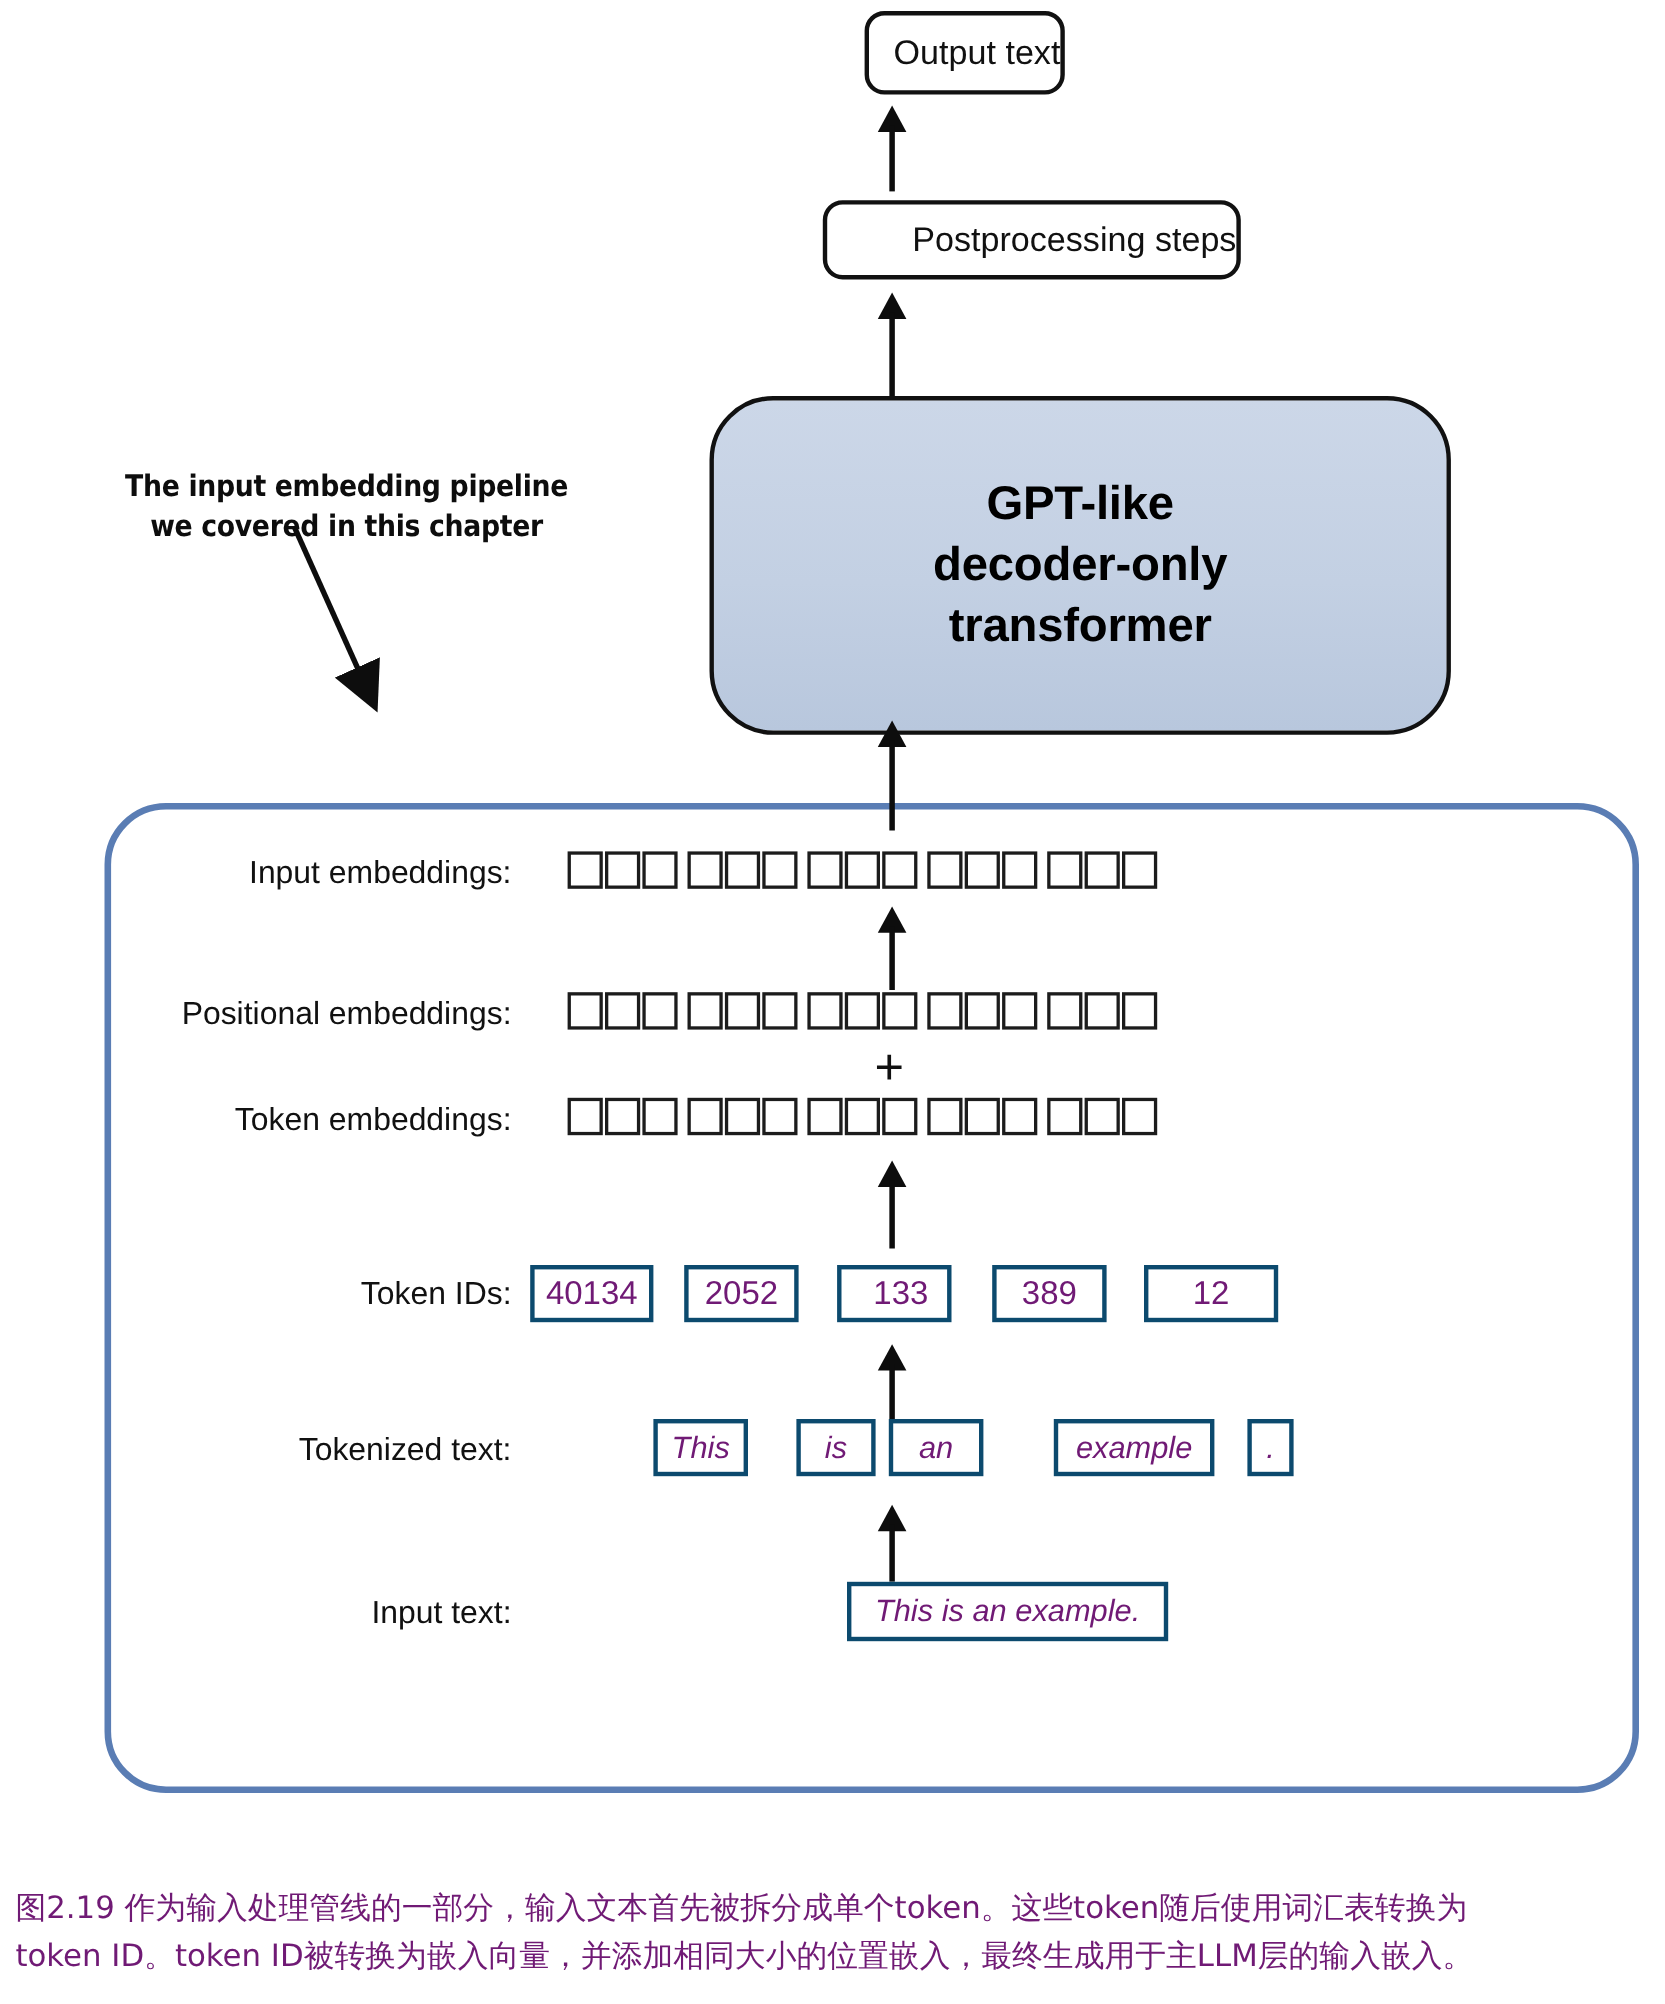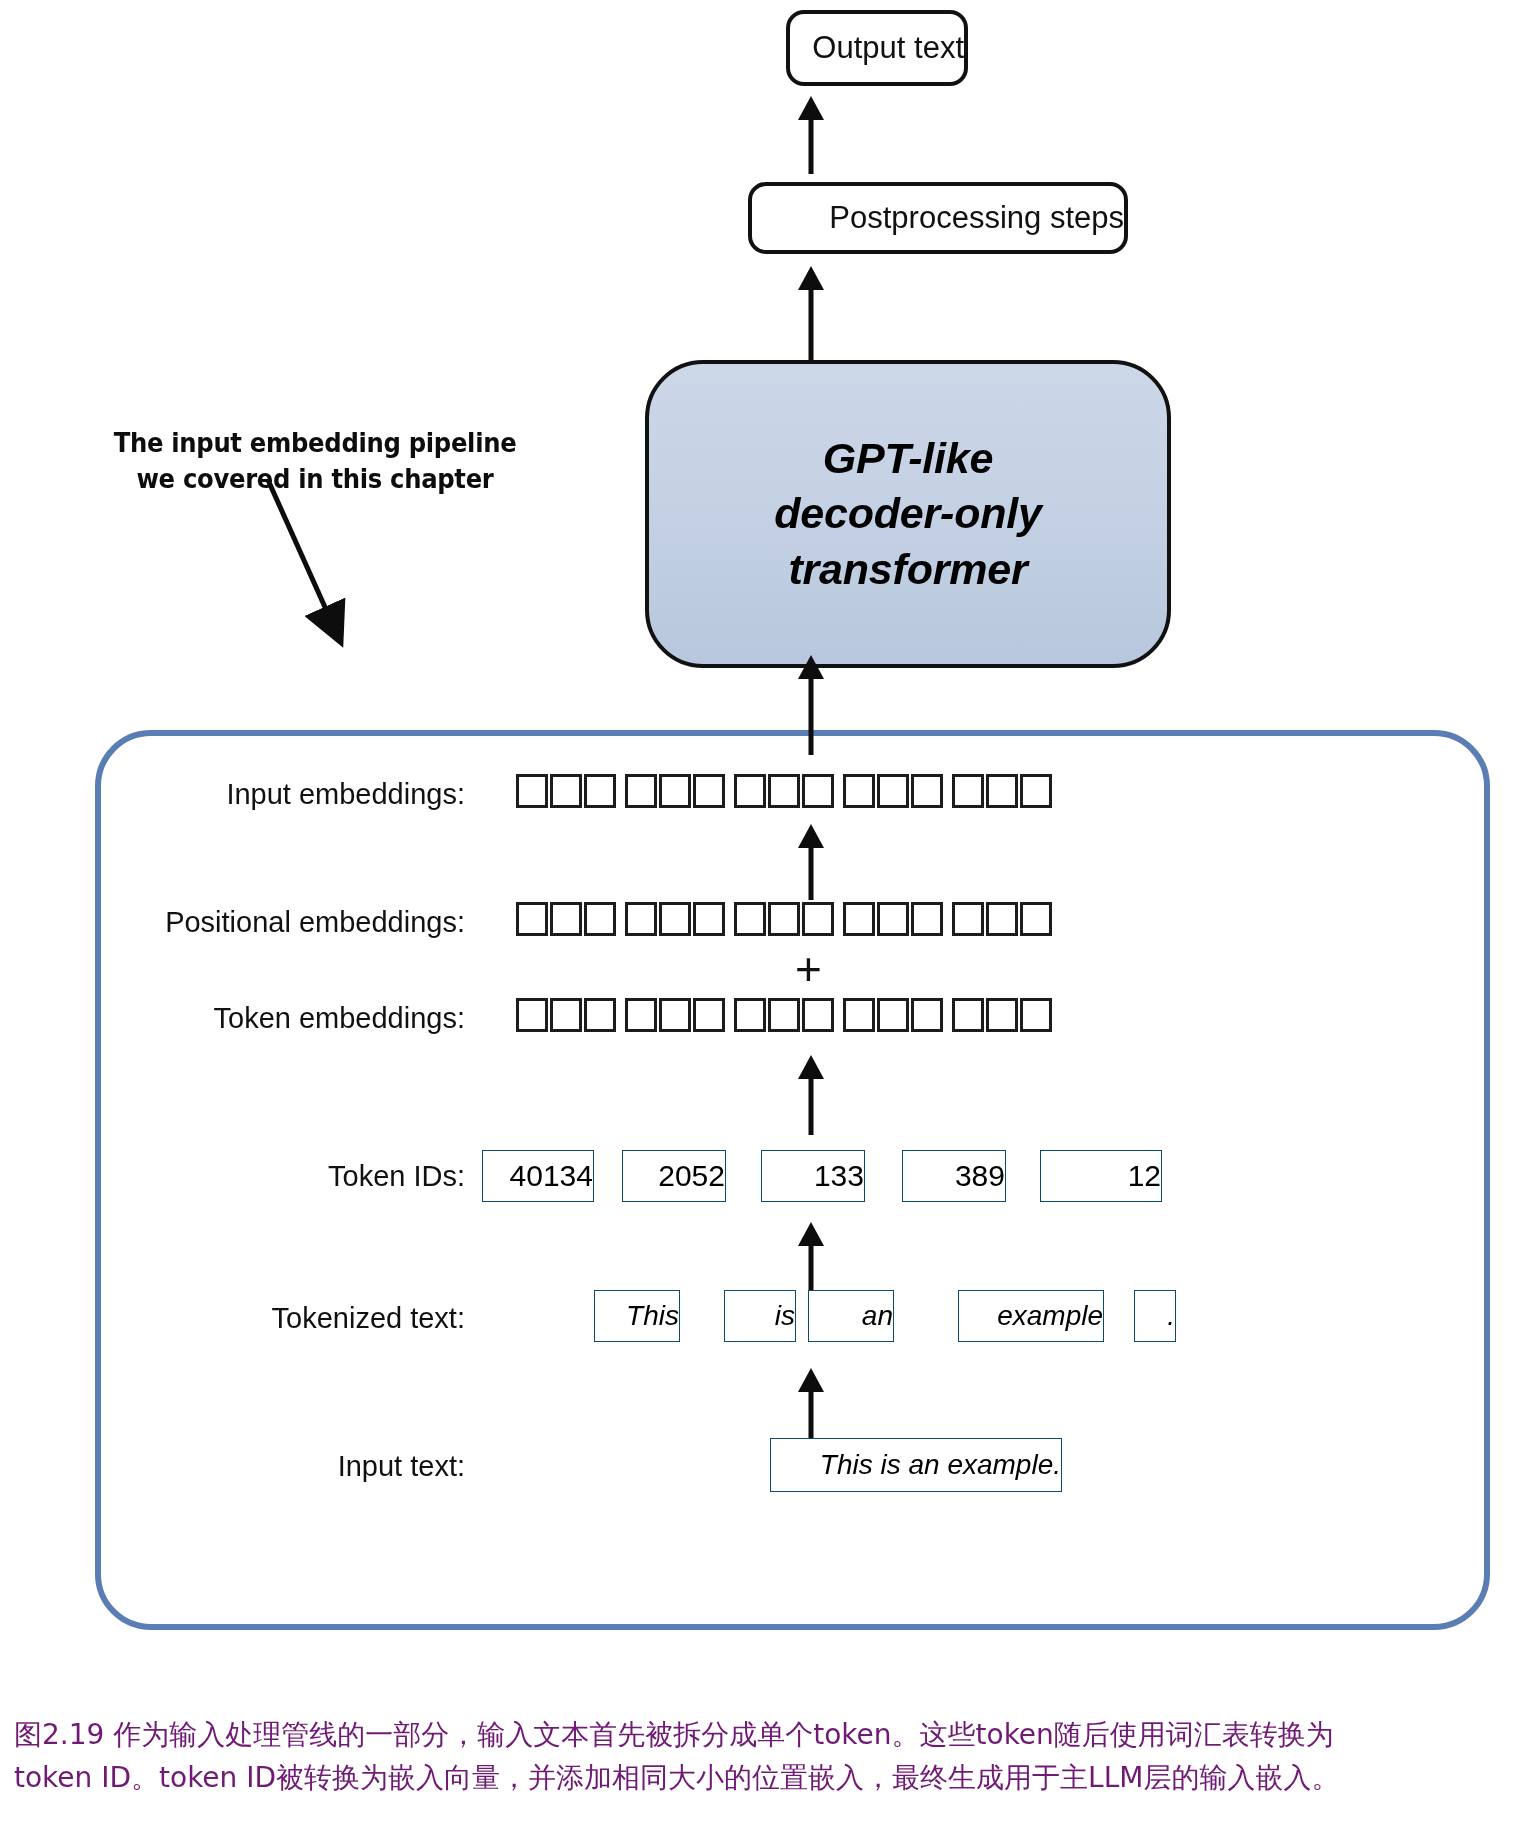--- a/index.html
+++ b/index.html
@@ -20,28 +20,27 @@
     background:#ffffff;
     display:flex;align-items:center;justify-content:flex-end;
     color:#111111;
     box-sizing:border-box;
   }
   #output-text-box{left:786px;top:10px;width:182px;height:76px;font-size:31px;}
   #postprocessing-box{left:748px;top:182px;width:380px;height:72px;font-size:31px;}
 
   
   #gpt-block{
-    position:absolute;left:645px;top:360px;width:526px;height:308px;
+    position:absolute;left:645px;top:360px;width:674px;height:308px;
     border:4px solid #111111;
     border-radius:58px;
     background:linear-gradient(180deg,#ccd7e8 0%,#c3d0e3 55%,#b8c7dd 100%);
     box-sizing:border-box;
     display:flex;align-items:center;justify-content:center;
     text-align:center;
-    font-style:italic;
   }
   #gpt-block .gpt-text{
     font-weight:bold;font-size:43px;line-height:1.28;color:#000000;
     letter-spacing:-0.2px;
   }
 
   
   #pipeline-panel{
     position:absolute;left:95px;top:730px;width:1395px;height:900px;
     border:6px solid #5a7db4;
@@ -75,25 +74,25 @@
     border:3px solid #1c1c1c;
     background:#ffffff;
     box-sizing:border-box;
     margin-right:2px;
   }
   .emb-cell:last-child{margin-right:0;}
 
   
   .val-box{
     position:absolute;
-    border:1px solid #0c4a6e;
-    background:#ffffff;
-    box-sizing:border-box;
-    display:flex;align-items:center;justify-content:flex-end;
-    color:#000000;
+    border:4px solid #0c4a6e;
+    background:#ffffff;
+    box-sizing:border-box;
+    display:flex;align-items:center;justify-content:center;
+    color:#701a75;
     font-size:30px;
     white-space:nowrap;
   }
   .val-box.italic{font-style:italic;font-size:28px;}
 
   
   .arrow{position:absolute;}
   .arrow .shaft{
     position:absolute;left:50%;transform:translateX(-50%);
     width:5px;background:#0d0d0d;bottom:0;

